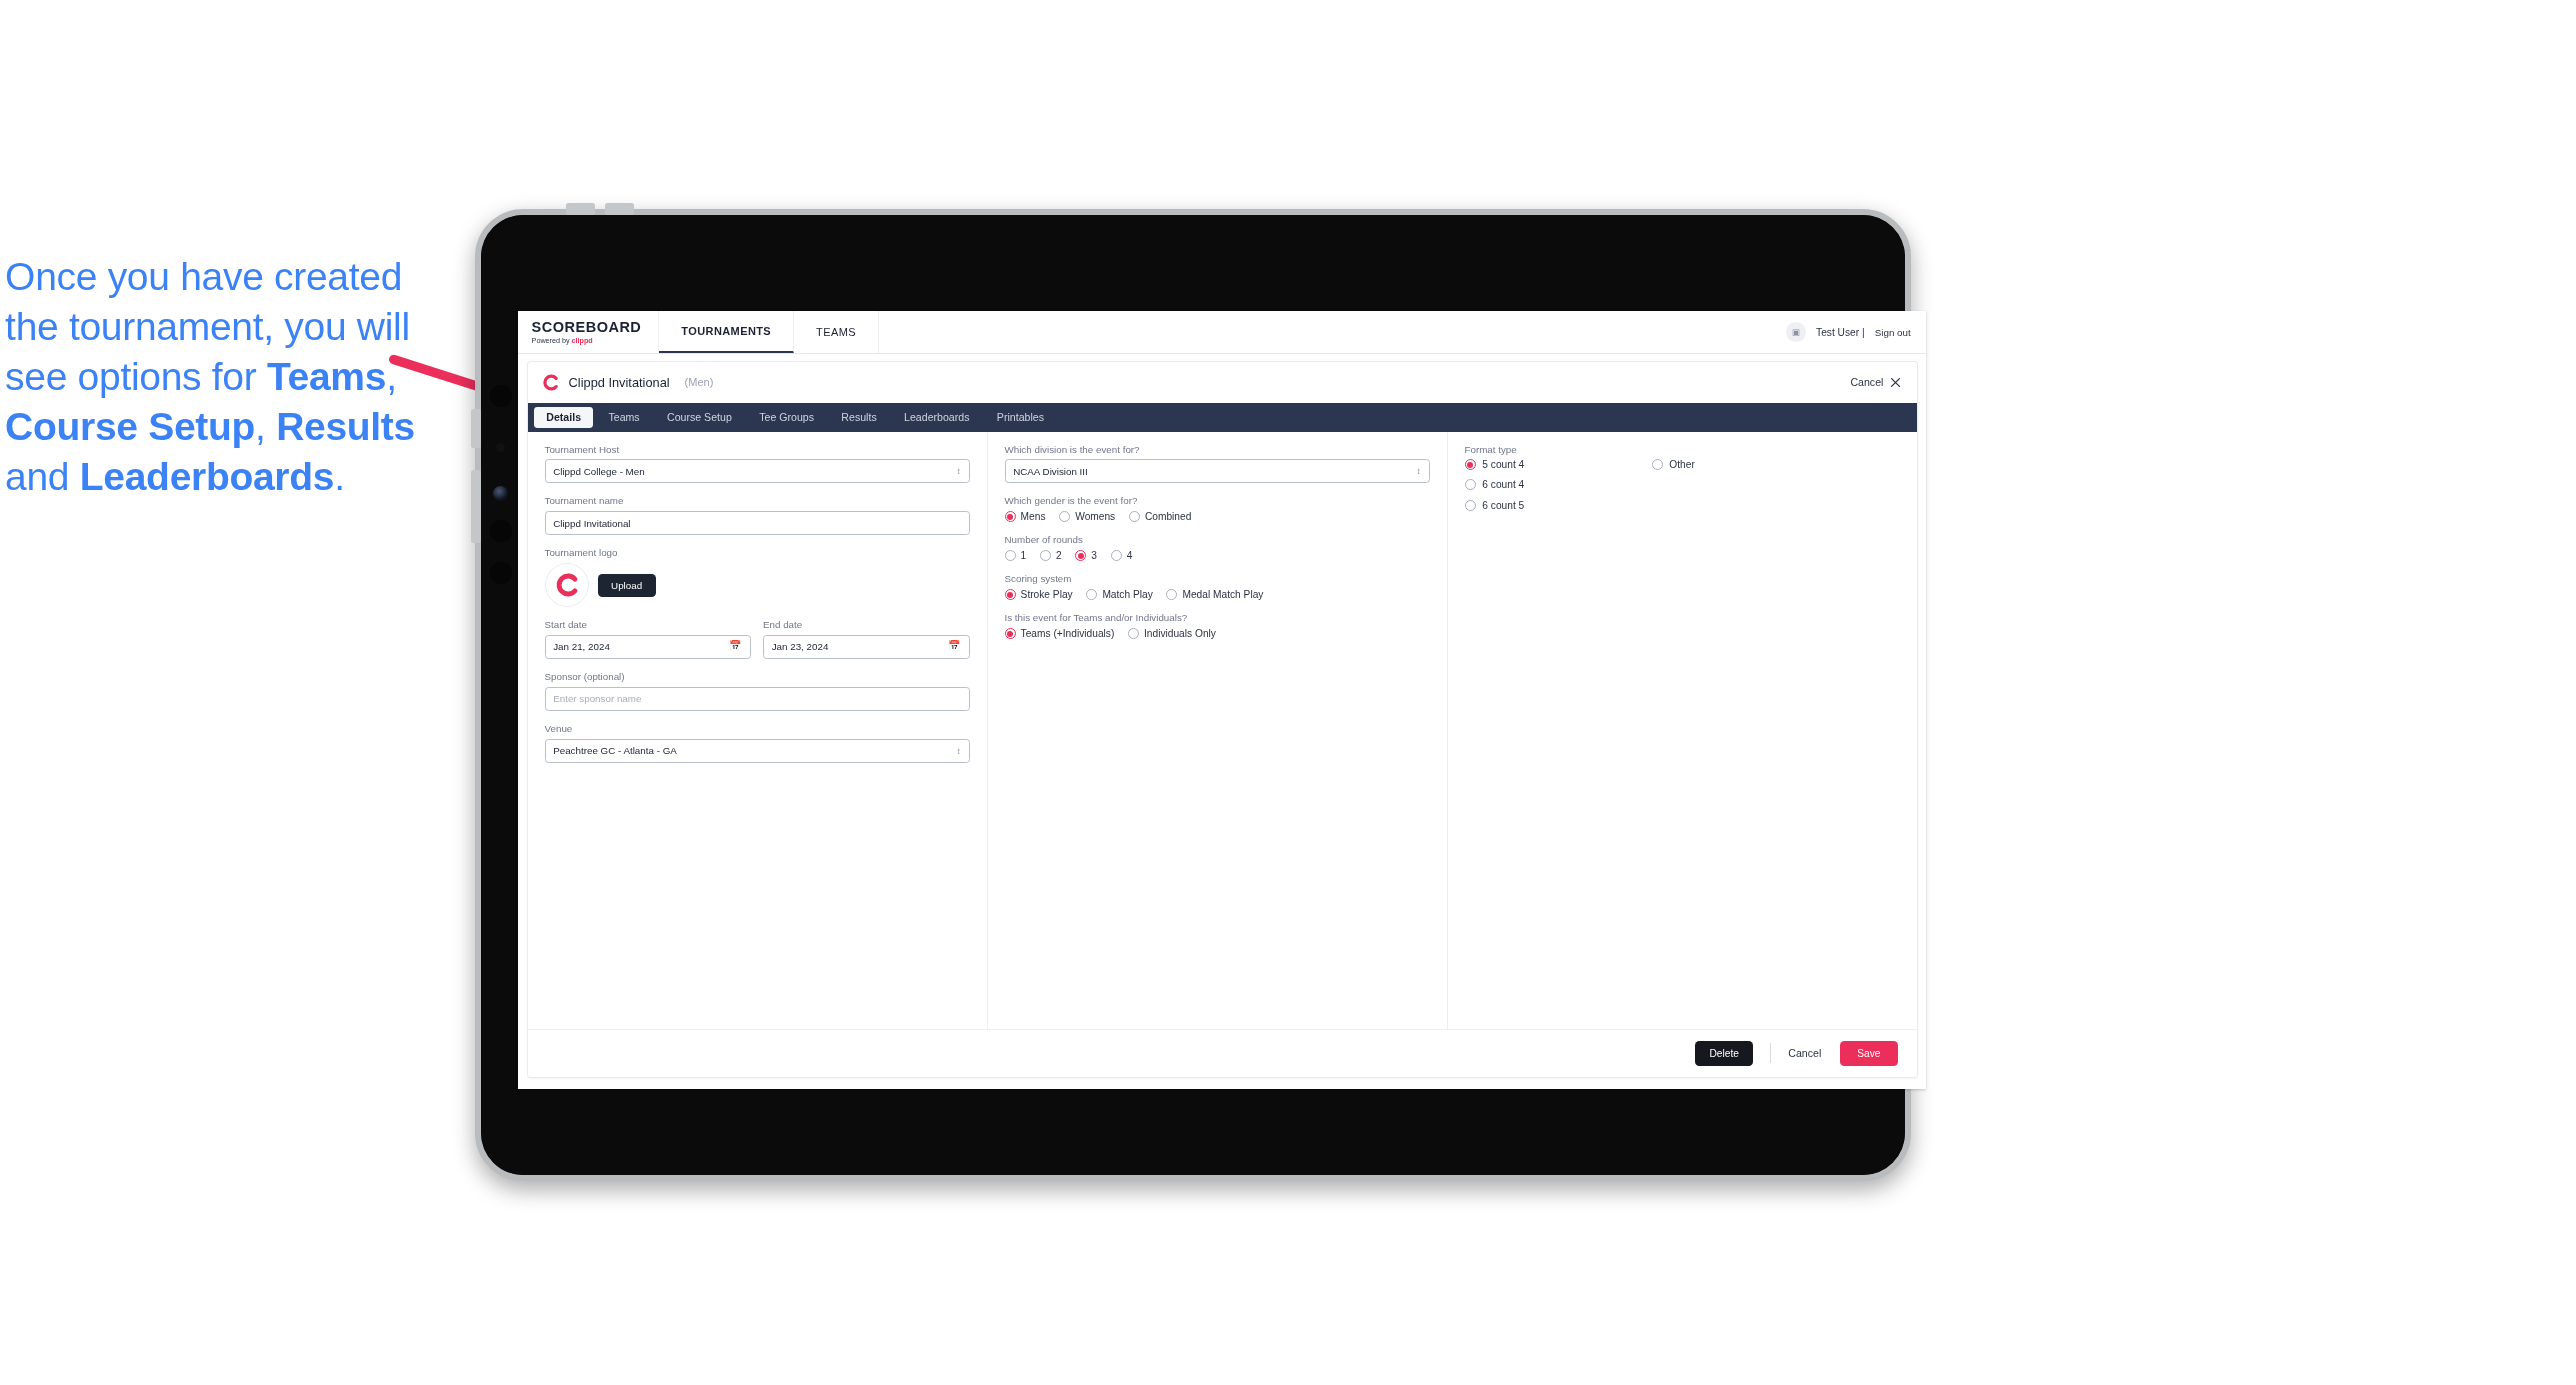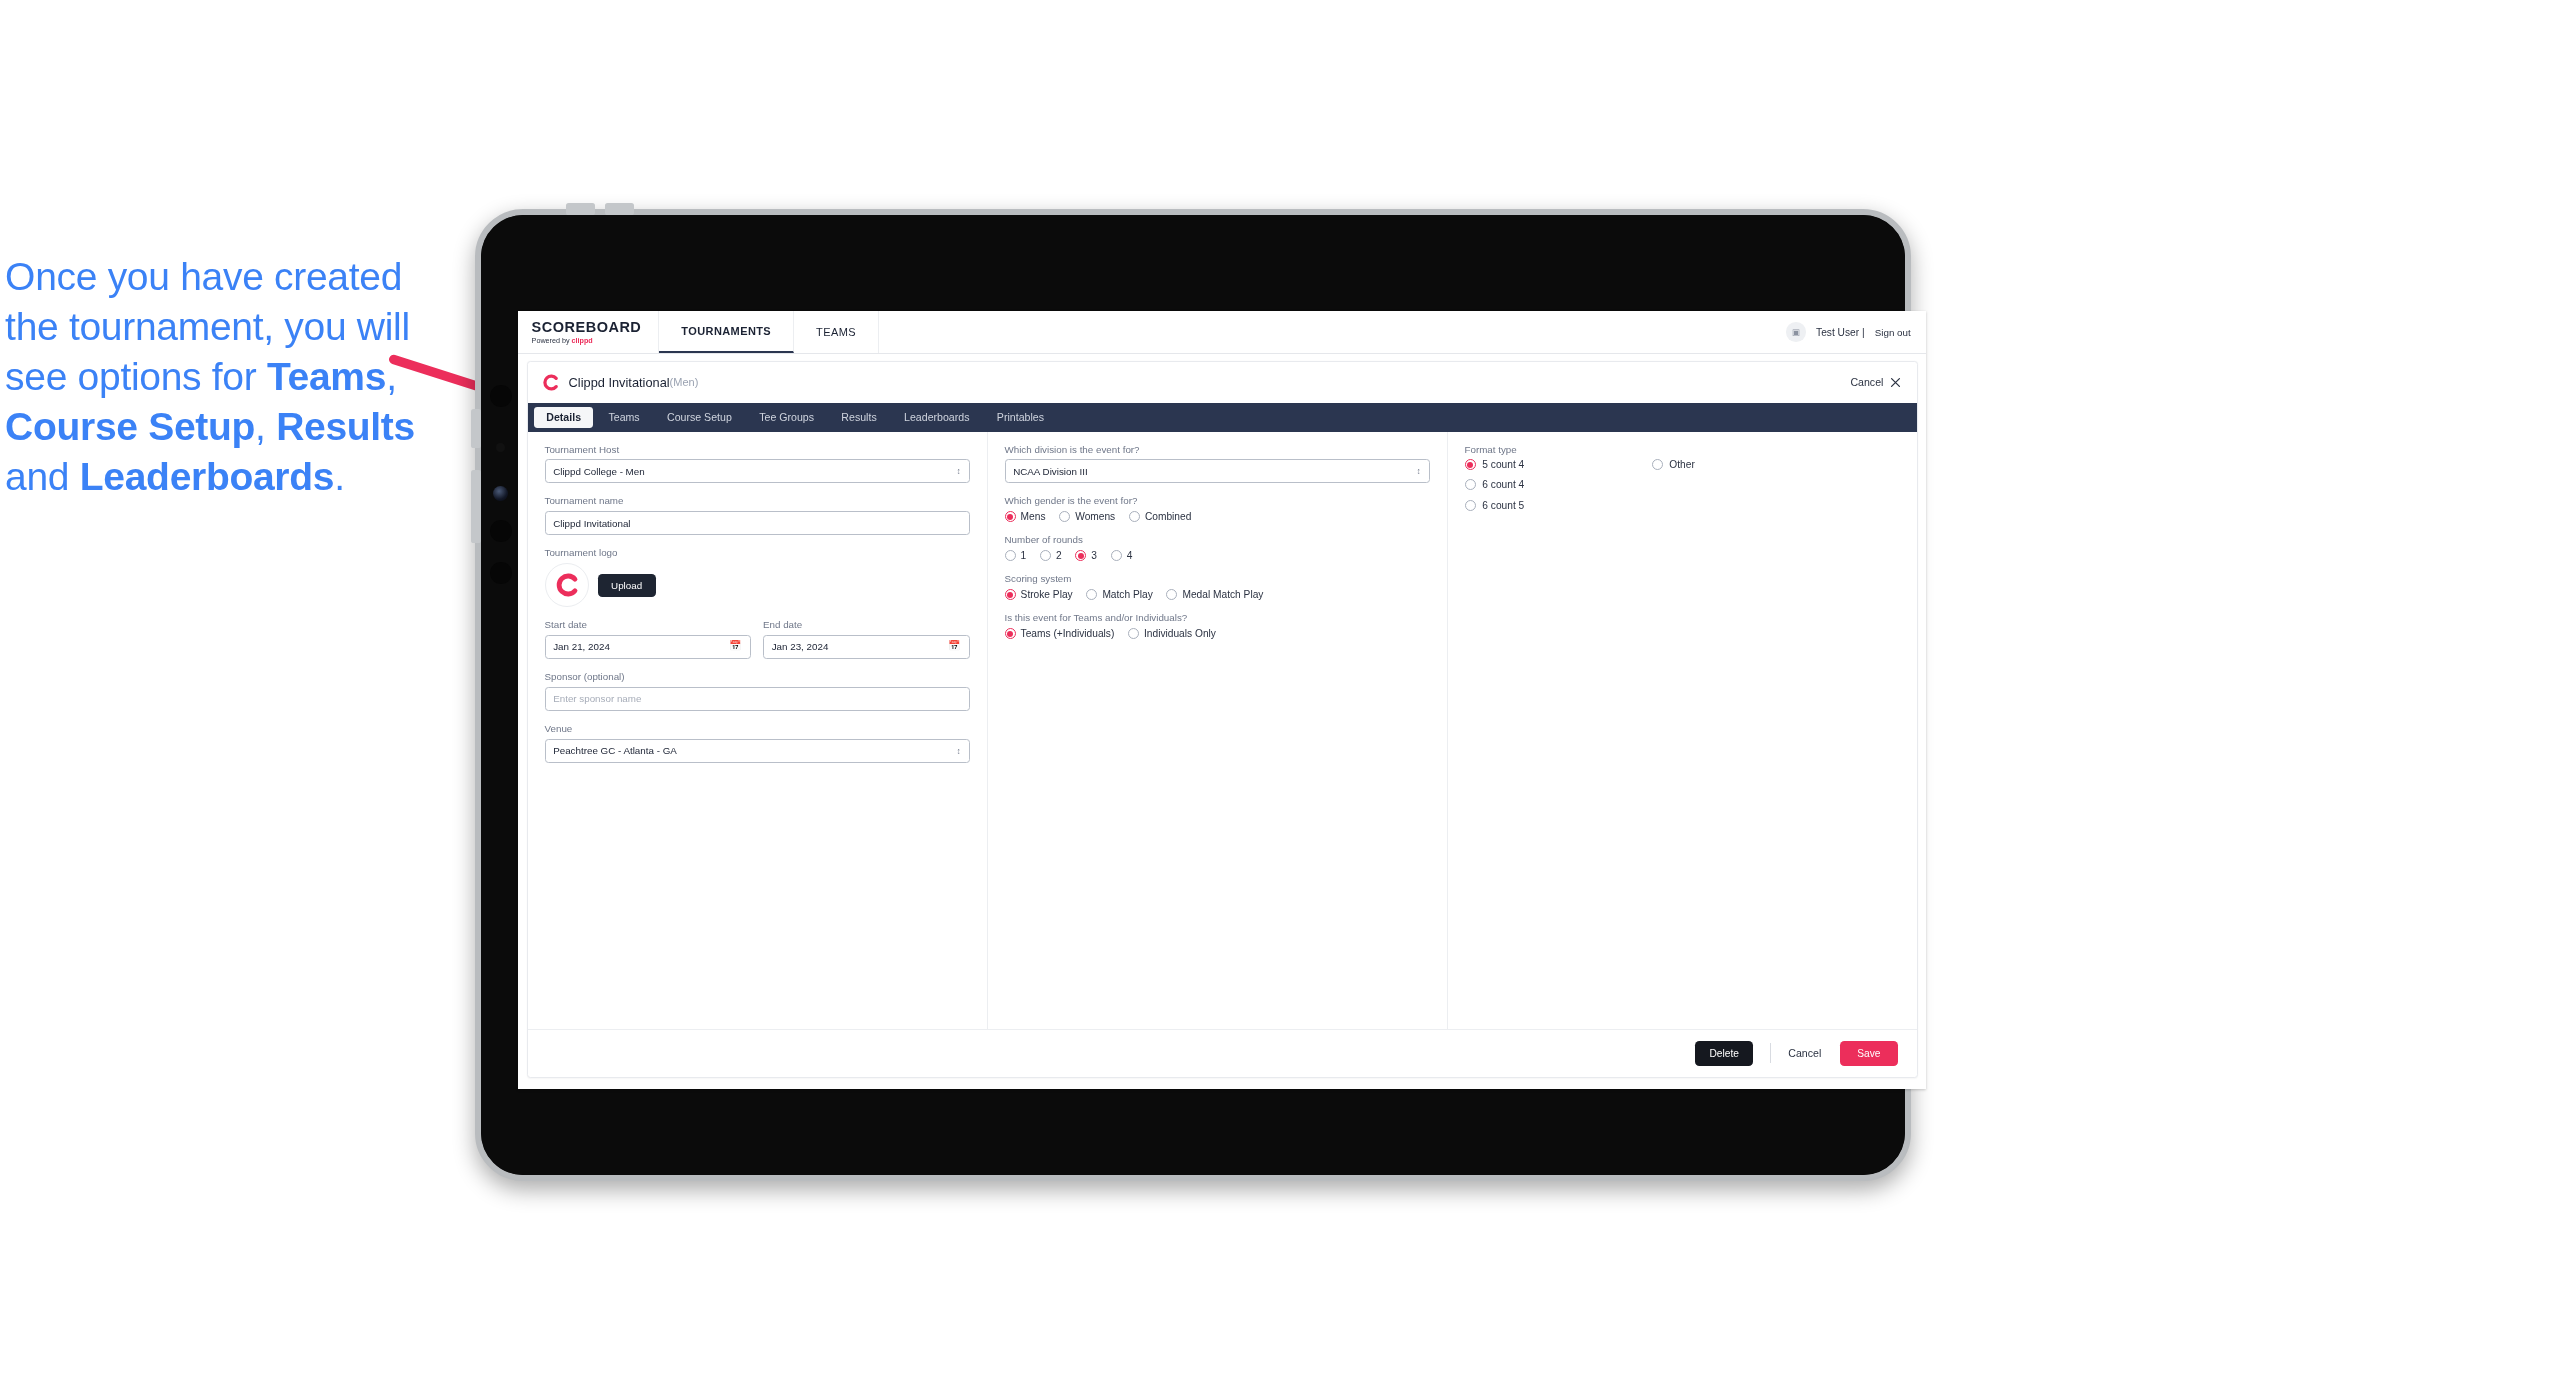--- a/index.html
+++ b/index.html
@@ -79,21 +79,21 @@
   .signout { font-size:9.8px; color:#2b3242; cursor:pointer; }
 
   
   .card { margin: 6.8px 8.5px 0 8.5px; height: 717px; background:#fff;
           border:0.9px solid #e8eaee; border-radius:3.4px; display:flex; flex-direction:column;
           box-shadow:0 0.9px 1.7px rgba(0,0,0,.04); }
 
   .card-head { display:flex; align-items:center; height:41px; padding: 0 15.3px 0 13.6px; }
   .tlogo { width:19px; height:19px; display:flex; align-items:center; justify-content:center; margin-right:8.5px;}
   .t-title { font-size:12.8px; color:#1b2233; font-weight:500; }
-  .t-sub { font-size:11px; color:#9aa2b1; margin-left:0; }
+  .t-sub { font-size:11px; color:#9aa2b1; margin-left:15px; }
   .head-right { margin-left:auto; display:flex; align-items:center; gap:6.8px; cursor:pointer; }
   .cancel-txt { font-size:10.6px; color:#2b3242; }
 
   
   .tabstrip { background:#2b3650; height:29px; display:flex; align-items:center; padding-left:6.8px; gap:3.4px; }
   .tab { font-size:10.6px; color:#cfd4de; padding: 4.3px 12px; border-radius:3.4px; cursor:pointer; white-space:nowrap; }
   .tab.active { background:#f5f6f8; color:#1b2233; font-weight:600; }
 
   
   .cols { flex:1; display:flex; }

